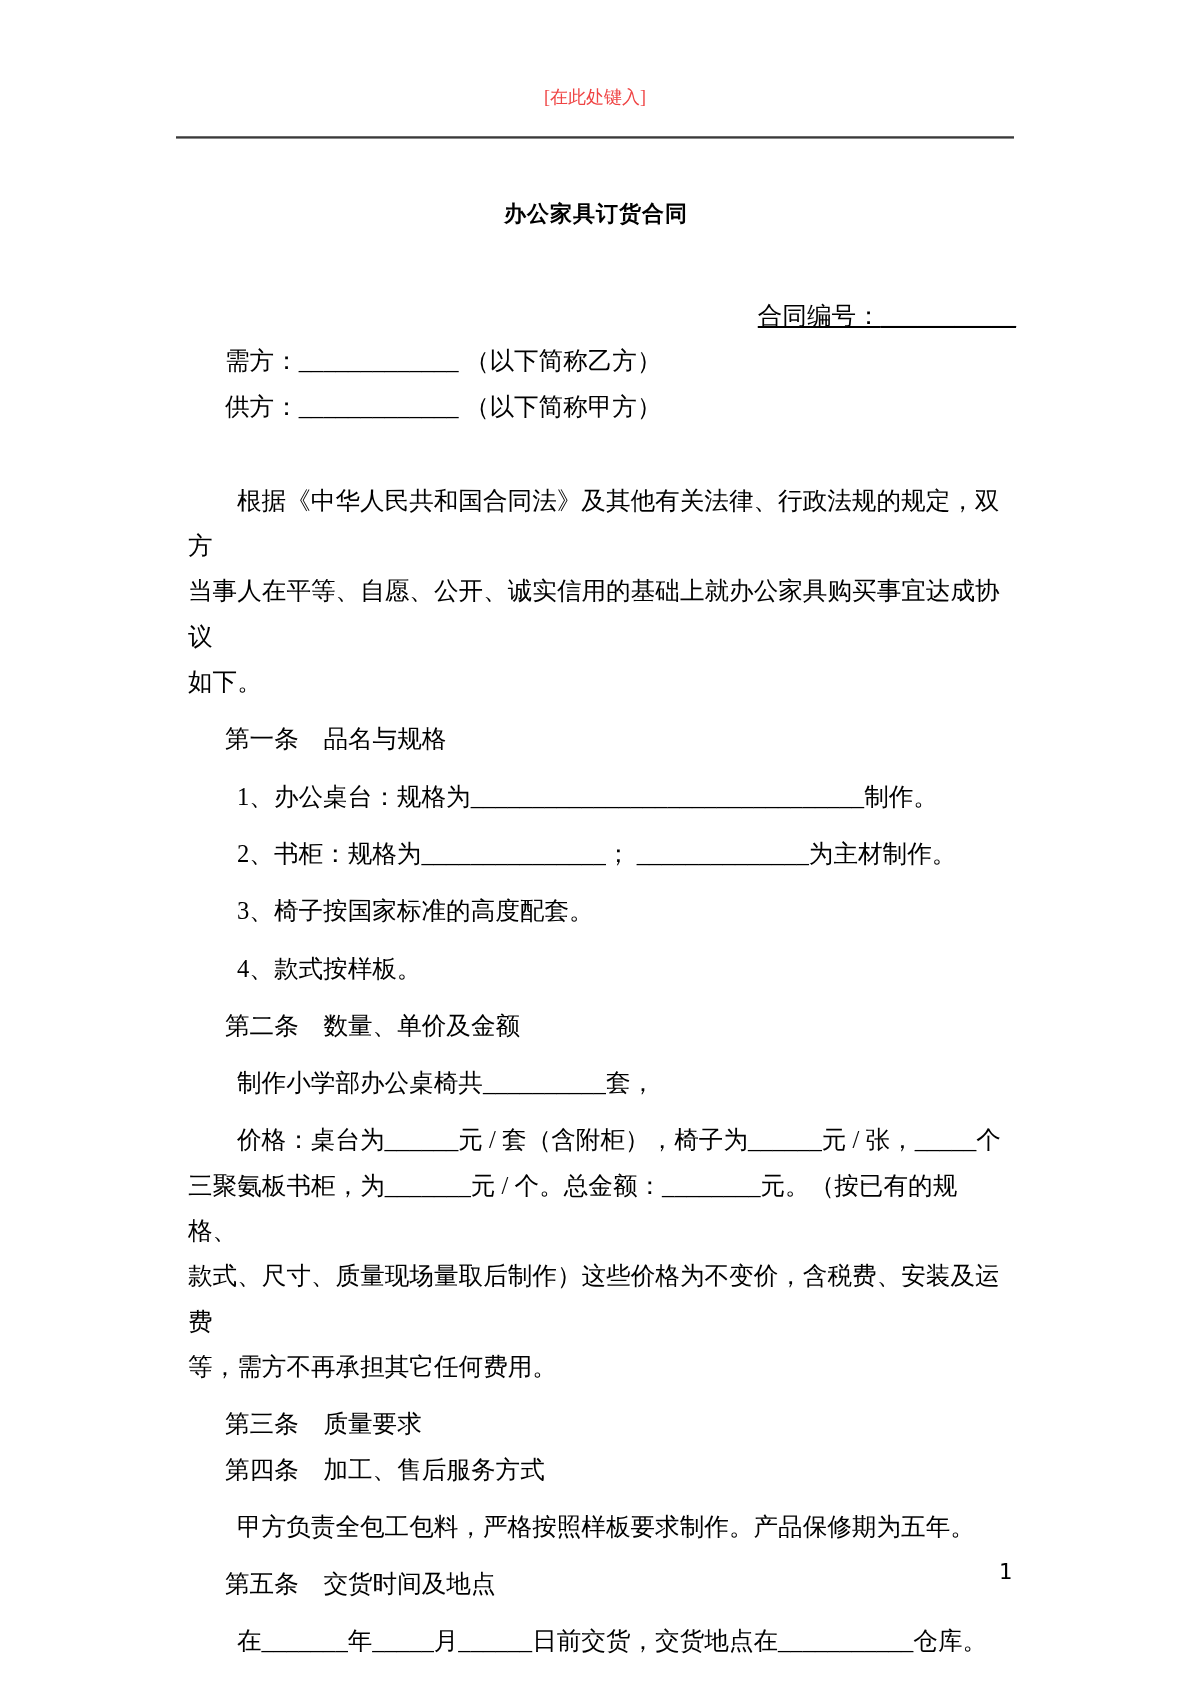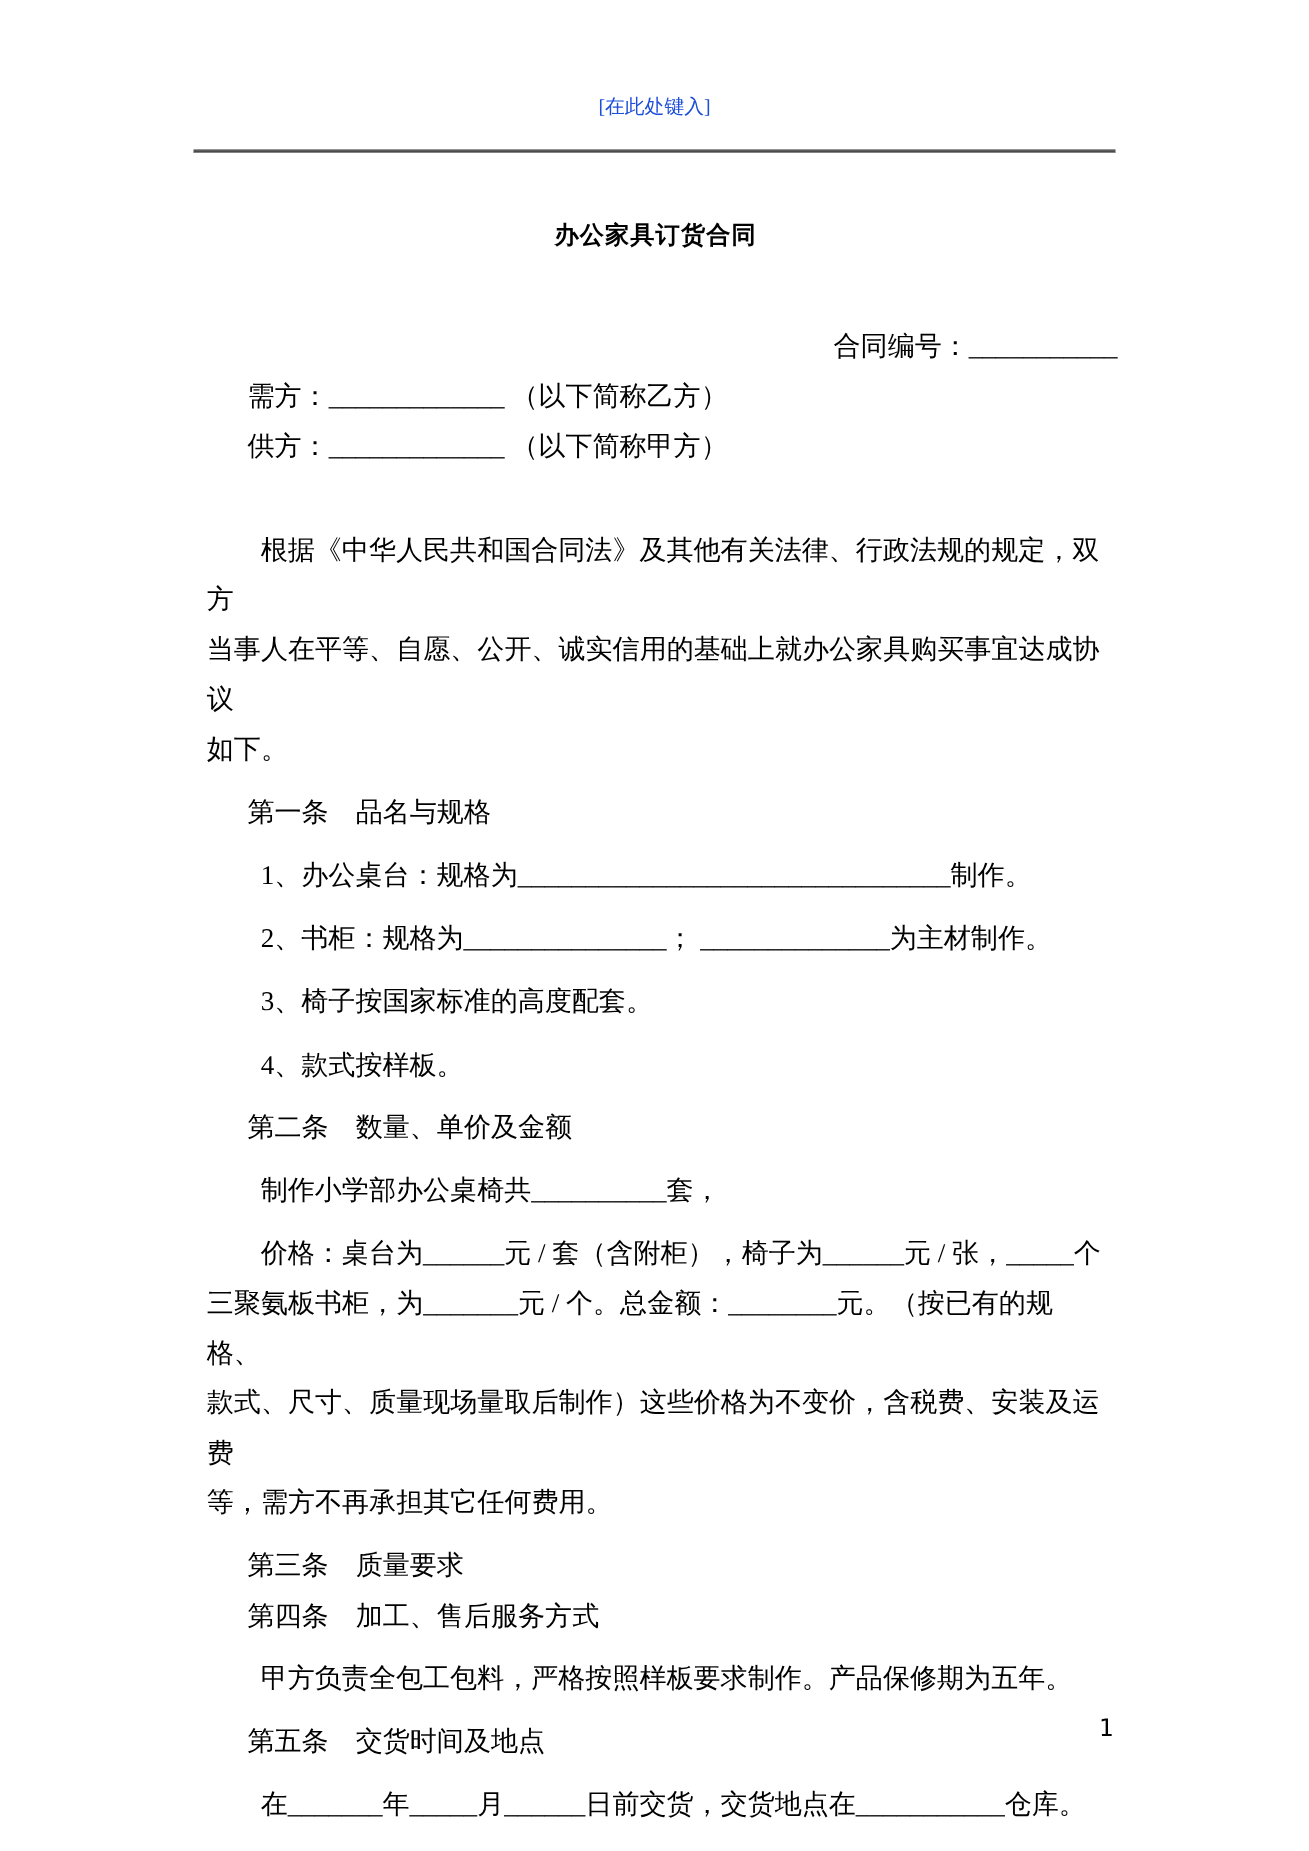--- a/index.html
+++ b/index.html
@@ -16,21 +16,21 @@
   
   .doc-header {
     position: absolute;
     top: 0; left: 176px; width: 838px;
   }
   .header-text {
     padding-top: 86px;
     text-align: center;
     font-size: 18px;
     line-height: 22px;
-    color: #1d4ed8;
+    color: #ef4444;
   }
   .header-rule {
     margin-top: 28px;
     height: 3px;
     background: #3a3a3a;
     border-top: 1px solid #6b6b6b;
     border-bottom: 1px solid #8a8a8a;
     box-sizing: border-box;
   }
 
@@ -47,21 +47,21 @@
     font-size: 22px;
     line-height: 48px;
     font-weight: bold;
     text-align: center;
     letter-spacing: 1px;
   }
   .sp-title { height: 55px; }
   .sp-body  { height: 37px; }
 
   .line { margin: 0; }
-  .contract-no { text-align: right; }
+  .contract-no { text-align: right; text-decoration: underline; }
   .party { text-indent: 49px; }
 
   .para {
     margin: 12px;
     text-indent: 49px;
     white-space: pre-wrap;
   }
   .heading {
     margin: 0;
     text-indent: 49px;

